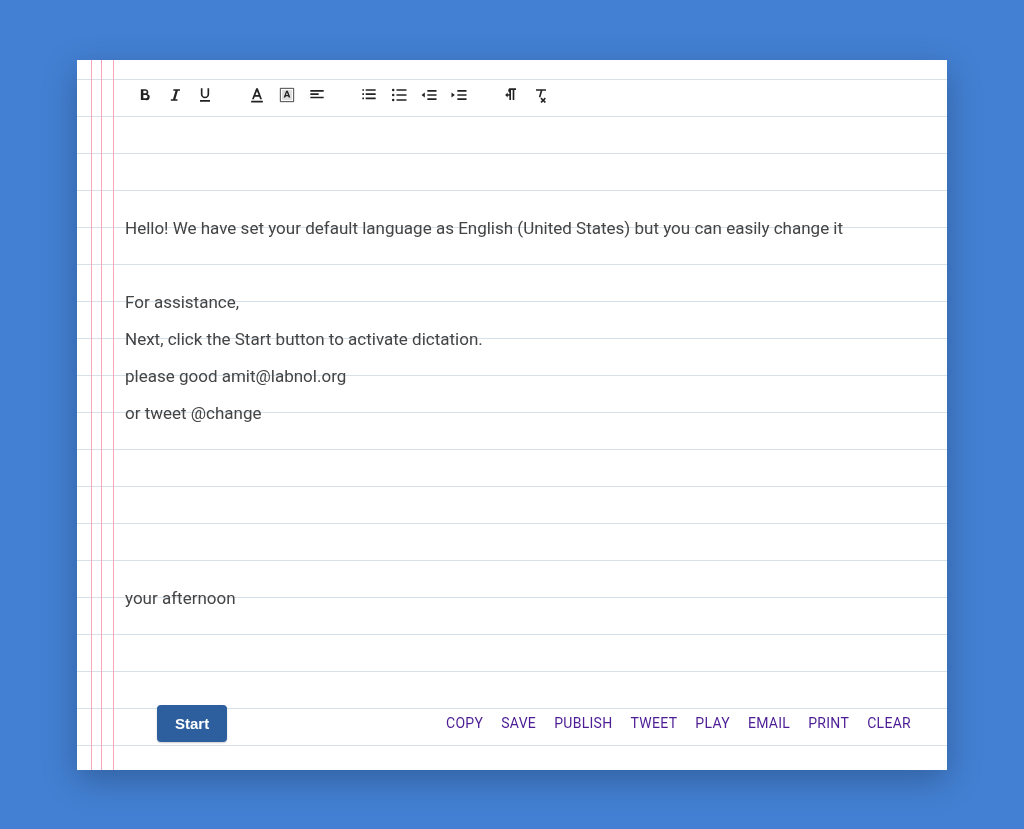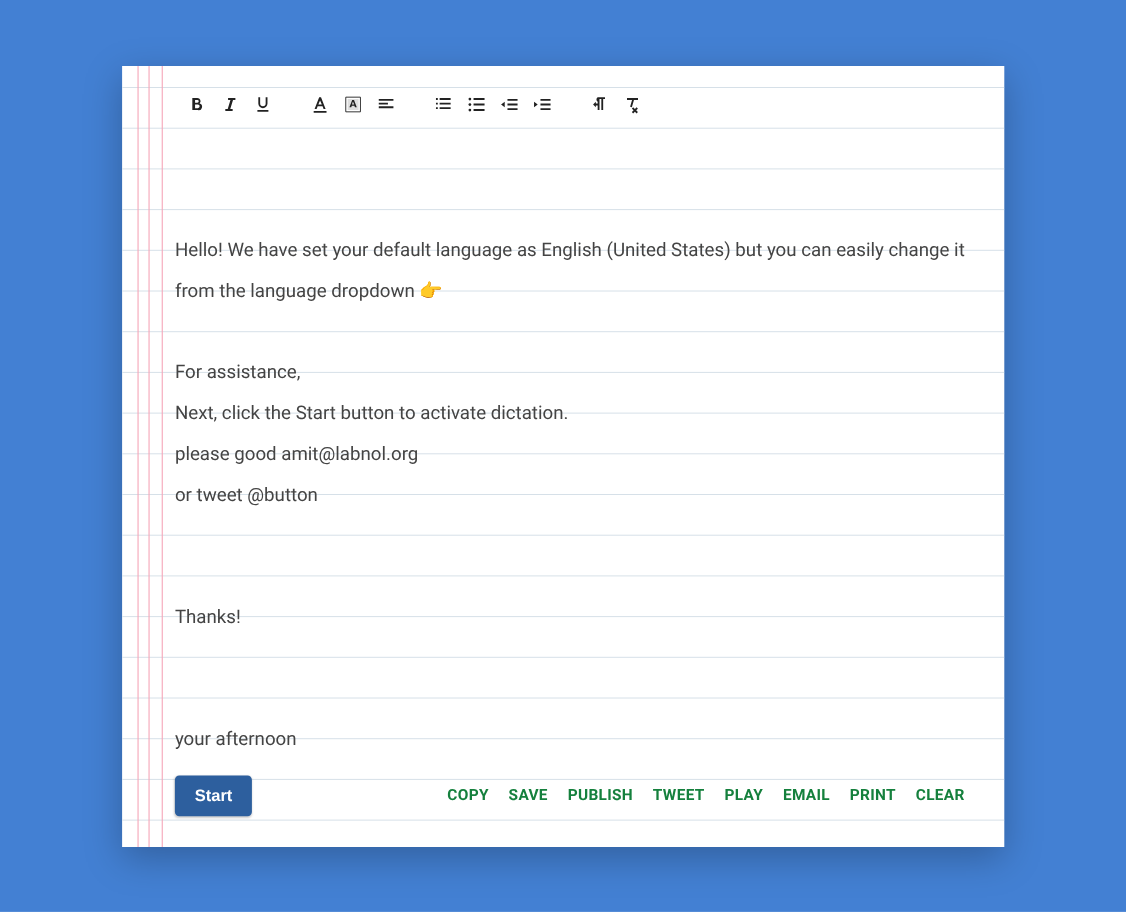--- a/index.html
+++ b/index.html
@@ -6,21 +6,21 @@
   body {
     background: #4380d3;
     width: 1024px;
     height: 829px;
     font-family: -apple-system, BlinkMacSystemFont, "Segoe UI", Roboto, Helvetica, Arial, sans-serif;
     display: flex;
     align-items: center;
     justify-content: center;
   }
   .paper {
-    width: 802px;
+    width: 870px;
     height: 710px;
     background: #fff;
     box-shadow: 0 10px 32px rgba(0,0,0,0.25);
     position: relative;
     overflow: hidden;
   }
   
   .paper::before {
     content: "";
     position: absolute;
@@ -74,25 +74,26 @@
   .start-btn {
     background:#2d5f9e;
     color:#fff;
     border:none;
     border-radius:4px;
     padding:10px 18px;
     font-size:15px;
     font-weight:600;
     cursor:pointer;
     box-shadow: 0 1px 2px rgba(0,0,0,.2);
+    margin-left: 32px;
   }
   .actions { display:flex; gap:18px; }
   .act {
-    color:#15803d;
-    font-weight:700;
+    color:#4c1d95;
+    font-weight:400;
     font-size:14px;
     letter-spacing:.3px;
     cursor:pointer;
     text-transform:uppercase;
   }
 </style>
 </head>
 <body>
 
 <div class="paper">
@@ -171,29 +172,27 @@
       <div class="tb-btn">
         <svg viewBox="0 0 24 24">
             <path d="M6 5h12v2h-4.4l-2.3 8.1-1.9-.6L11.5 7H6V5zm10.5 10.1l1.4 1.4-1.9 1.9 1.9 1.9-1.4 1.4-1.9-1.9-1.9 1.9-1.4-1.4 1.9-1.9-1.9-1.9 1.4-1.4 1.9 1.9 1.9-1.9z"></path>
           </svg>
       </div>
     </div>
   </div>
 
   <div class="editor">
     <p> Hello!  We have set your default language as  English (United States) but you can easily change it</p>
-    <p>from the language dropdown 👉</p>
     <p>&nbsp;</p>
     <p> For assistance,</p>
     <p> Next, click the Start button to activate dictation.</p>
     <p> please good amit@labnol.org</p>
-    <p>  or tweet @button</p>
-    <p>&nbsp;</p>
-    <p>&nbsp;</p>
-    <p> Thanks!</p>
+    <p>  or tweet @change</p>
+    <p>&nbsp;</p>
+    <p>&nbsp;</p>
     <p>&nbsp;</p>
     <p>&nbsp;</p>
     <p> your afternoon</p>
   </div>
 
   <div class="action-bar">
     <button class="start-btn">Start</button>
     <div class="actions">
       <span class="act">COPY</span>
       <span class="act">SAVE</span>

